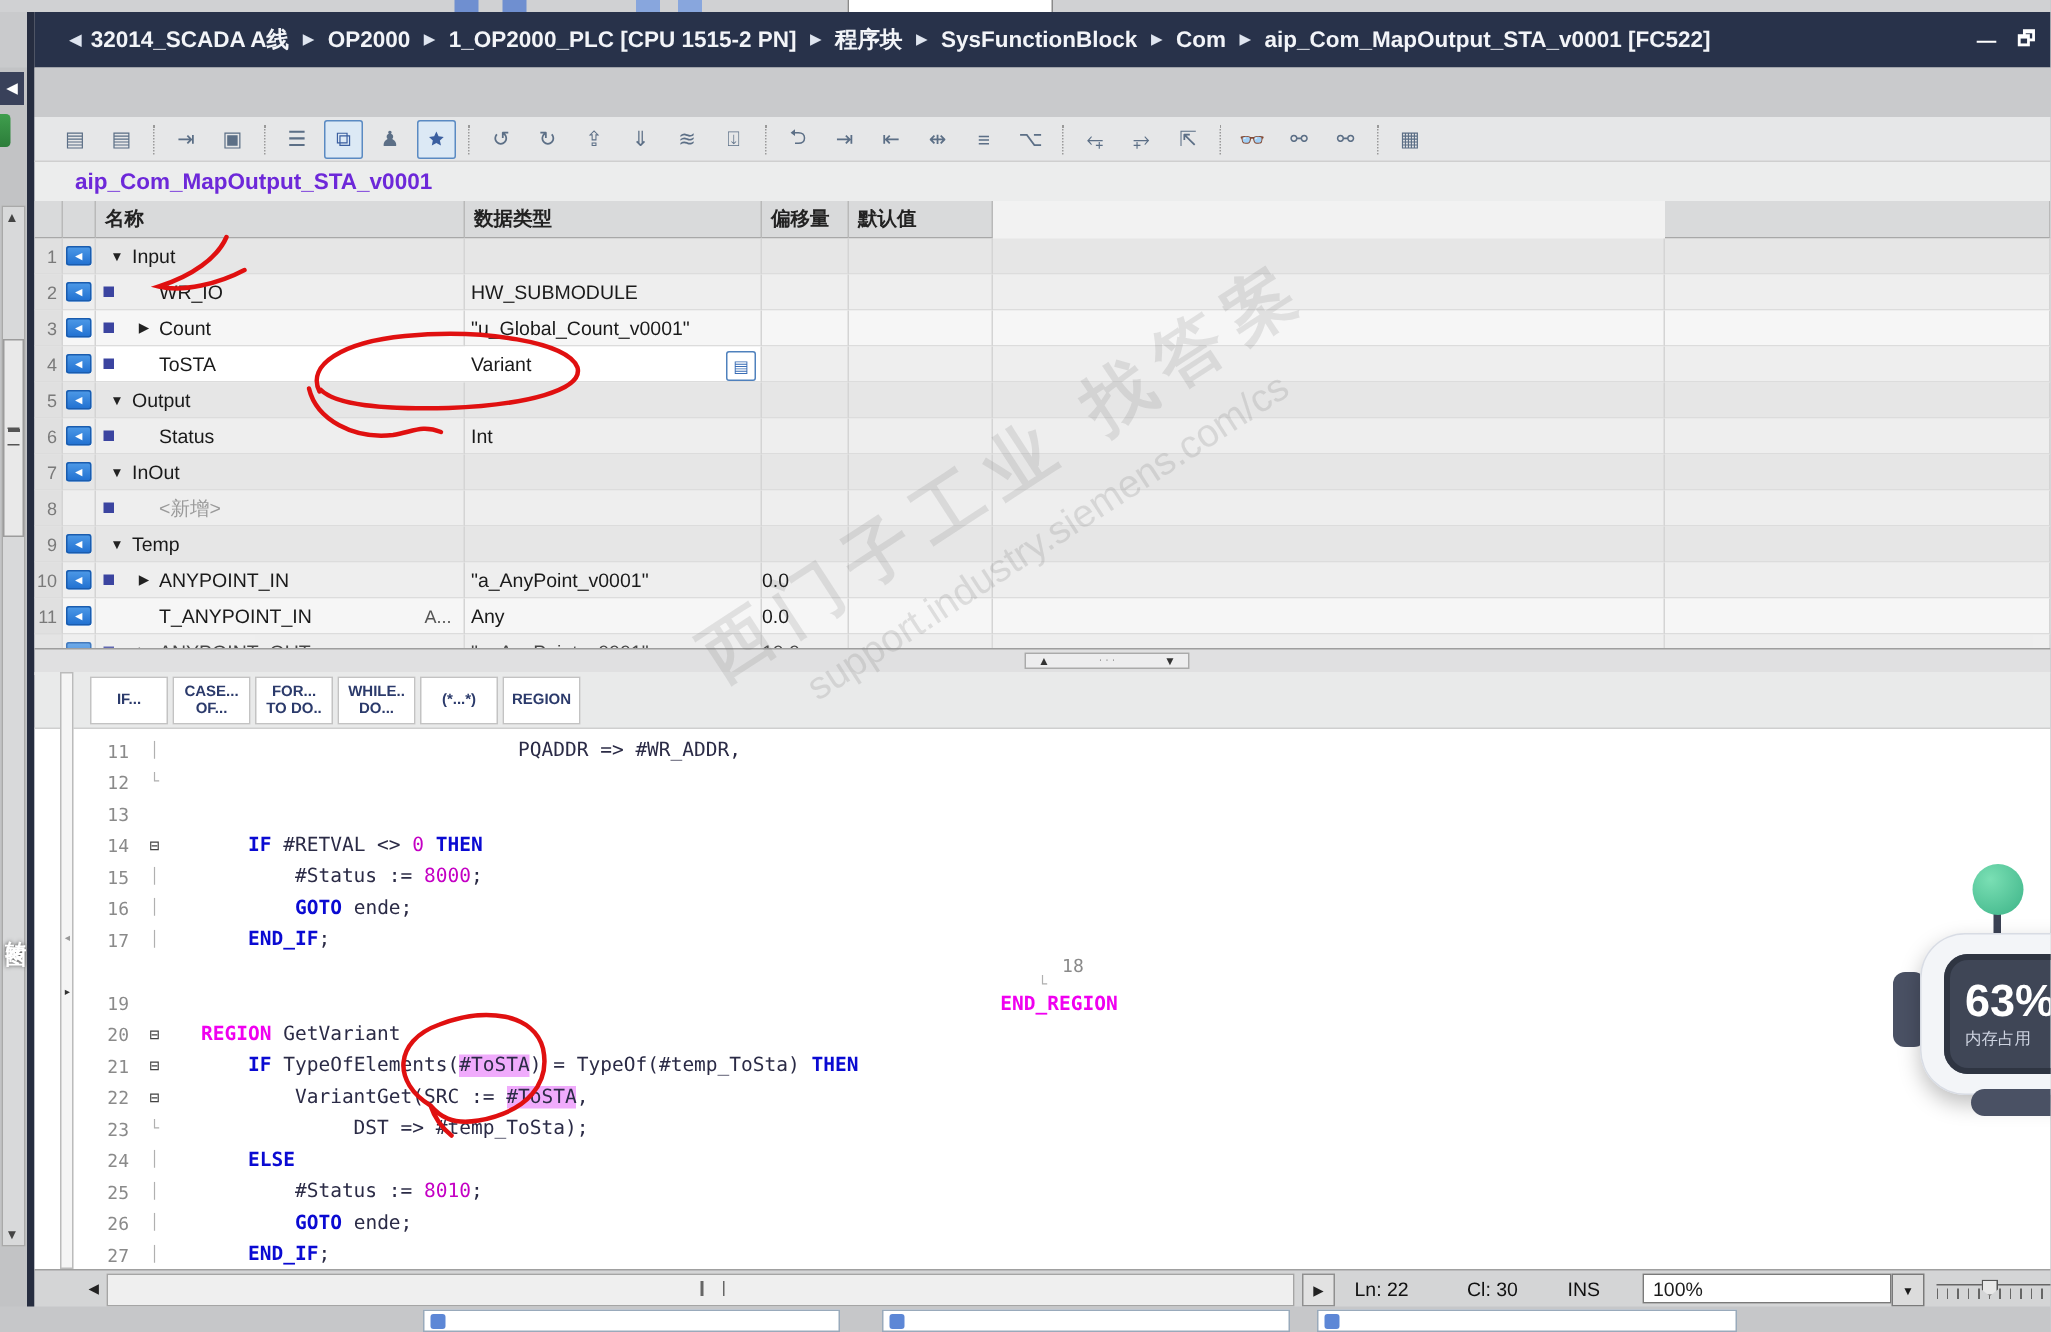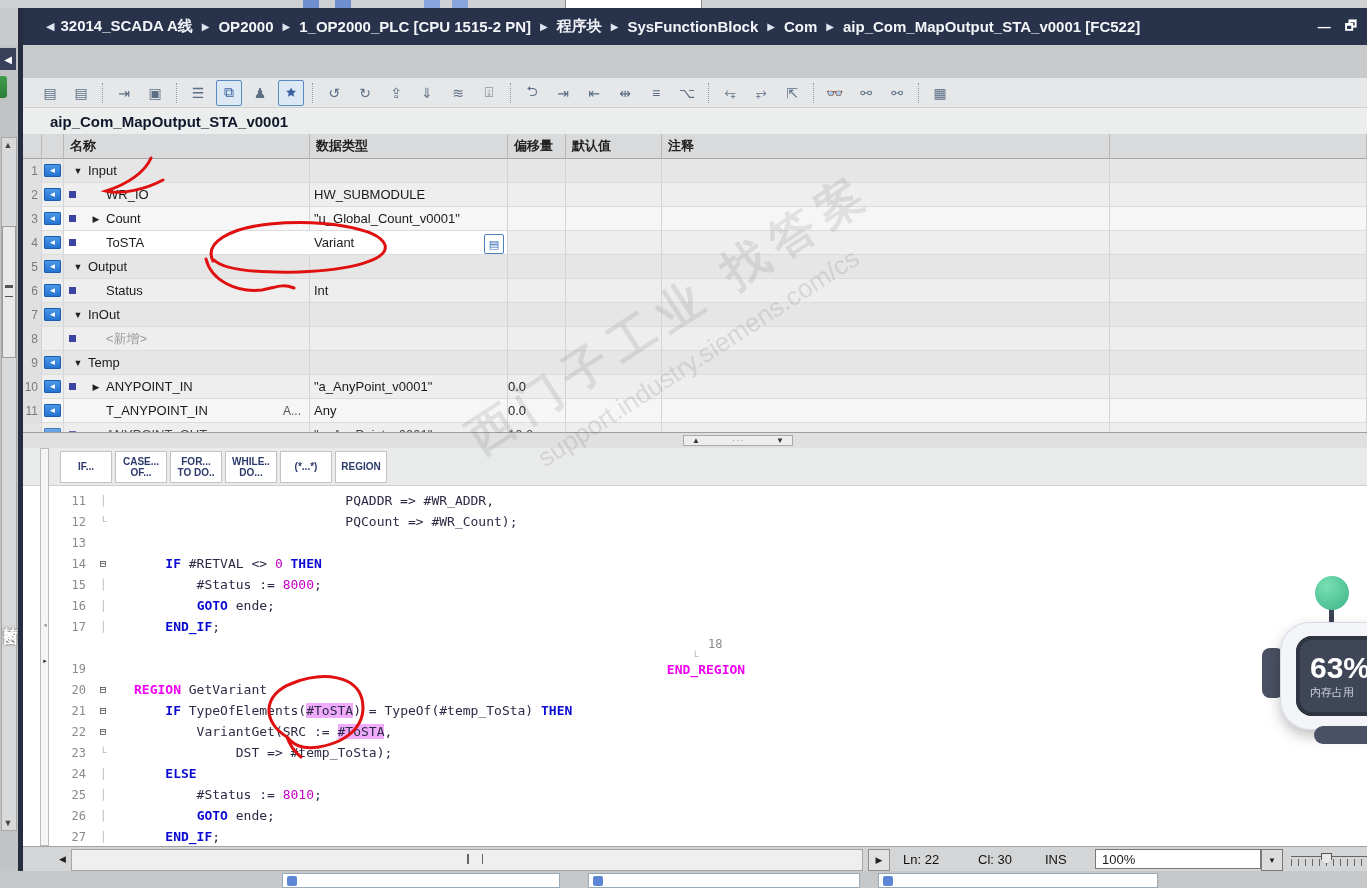--- a/index.html
+++ b/index.html
@@ -32,21 +32,21 @@
   
   #gapband{left:23px;top:45px;width:1344px;height:33px;background:#c9cacc;}
   #toolbar{left:23px;top:78px;width:1344px;height:30px;background:#e6e7e8;display:flex;align-items:center;
            padding-left:14px;box-sizing:border-box;border-bottom:1px solid #cfcfcf;}
   .ticon{width:24px;height:24px;margin-right:5px;display:flex;align-items:center;justify-content:center;
          font-size:14px;color:#5c6f86;border:1px solid transparent;border-radius:2px;cursor:default;}
   .ticon.active{border:1px solid #5a8ac2;background:#dce9f5;color:#3b5fa0;}
   .tsep{width:1px;height:20px;border-left:1px dotted #9a9a9a;margin:0 7px 0 3px;}
   
   #titlebar{left:23px;top:108px;width:1344px;height:26px;background:#eceded;display:flex;align-items:center;}
-  #blocktitle{font-weight:bold;font-size:15px;margin-left:27px;color:#0f172a;}
+  #blocktitle{font-weight:bold;font-size:15px;margin-left:27px;color:#6d28d9;}
   
   #iftable{left:23px;top:134px;width:1344px;height:298px;background:#f2f2f2;overflow:hidden;}
   .hdr{position:absolute;top:0;height:25px;background:#d9dadb;border-right:1px solid #b9b9b9;border-bottom:1px solid #a8a8a8;
        box-sizing:border-box;font-weight:bold;display:flex;align-items:center;padding-left:6px;font-size:13px;color:#222;}
   .trow{position:absolute;left:0;width:1344px;height:24px;}
   .cell{position:absolute;top:0;height:24px;border-right:1px solid #d4d4d4;border-bottom:1px solid #dcdcdc;
         box-sizing:border-box;display:flex;align-items:center;font-size:13px;white-space:nowrap;overflow:hidden;}
   .c-num{justify-content:flex-end;padding-right:3px;color:#7a7a7a;background:#e3e3e3;font-size:12px;}
   .rowA .cell{background-color:#f6f6f6;}
   .rowB .cell{background-color:#eeeeee;}
@@ -223,21 +223,20 @@
 
 <div class="abs" id="titlebar">
   <span id="blocktitle">aip_Com_MapOutput_STA_v0001</span>
 </div>
 
 <div class="abs" id="iftable">
     <div class="hdr" style="left: 287px; width: 198px;">数据类型</div>
     <div class="hdr" style="left: 41px; width: 246px;">名称</div>
     <div class="hdr" style="left: 485px; width: 58px;">偏移量</div>
     <div class="hdr" style="left: 543px; width: 96px;">默认值</div>
-    <div class="hdr" style="left: 639px; width: 448px;">注释</div>
     <div class="hdr" style="left: 0px; width: 19px;"></div>
     <div class="hdr" style="left: 19px; width: 22px;"></div>
     <div class="hdr" style="left: 1087px; width: 257px;"></div>
     <div class="trow sectionrow" style="top: 25px;">
       <div class="cell c-num" style="left: 0px; width: 19px;">1</div>
       <div class="cell " style="left: 19px; width: 22px;">
         <div class="ificon">◄</div>
       </div>
       <div class="cell " style="left: 41px; width: 246px;">
         <span class="exp" style="margin-left: 8px;">▼</span>
@@ -481,21 +480,20 @@
   </div>
 <div class="abs" id="codearea">
     <div class="cline" style="top: 4px;">
       <span class="lnum">11</span>
       <span class="fold linev">│</span>
       <span class="ctext"><span class="pl">                           PQADDR =&gt; #WR_ADDR,</span></span>
     </div>
     <div class="cline" style="top: 25px;">
       <span class="lnum">12</span>
       <span class="fold endv">└</span>
-      <span class="ctext"><span class="pl">                           PQCount =&gt; #WR_Count);</span></span>
     </div>
     <div class="cline" style="top: 46px;">
       <span class="lnum">13</span>
       <span class="fold "></span>
       <span class="ctext"></span>
     </div>
     <div class="cline" style="top: 67px;">
       <span class="lnum">14</span>
       <span class="fold box">⊟</span>
       <span class="ctext"><span class="pl">    </span><span class="kw">IF</span><span class="pl"> #RETVAL &lt;&gt; </span><span class="num">0</span><span class="pl"> </span><span class="kw">THEN</span></span>

